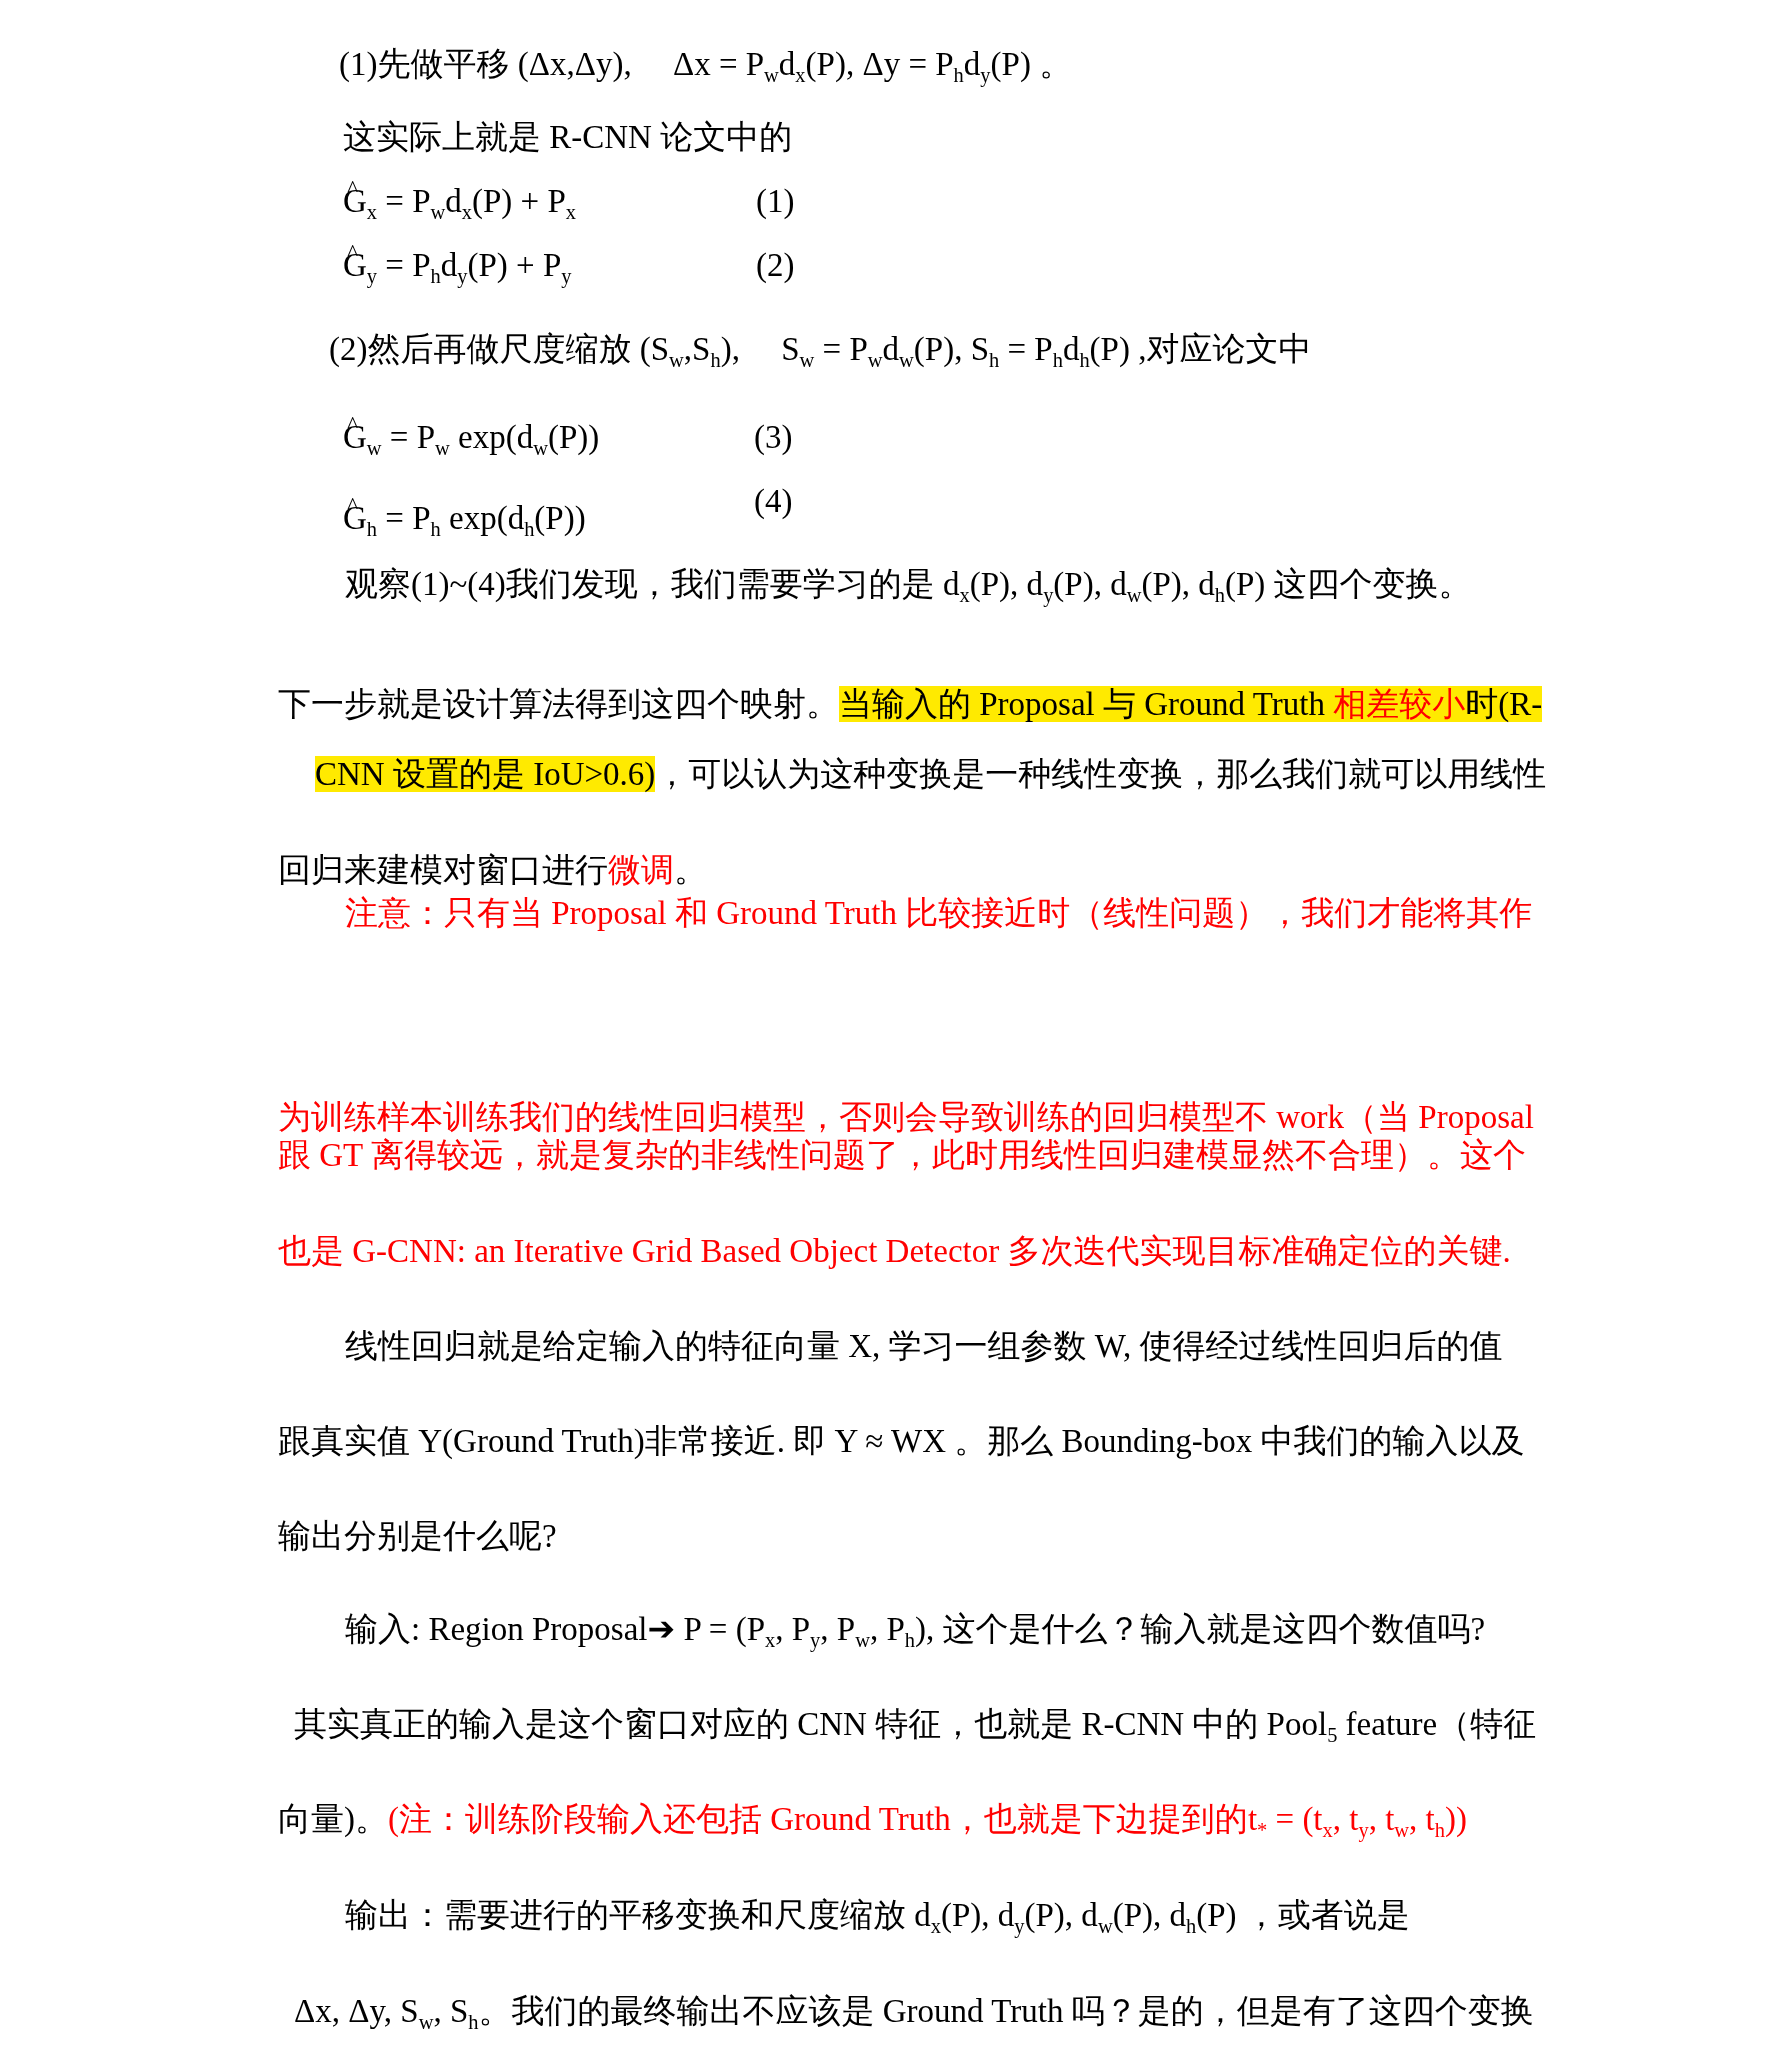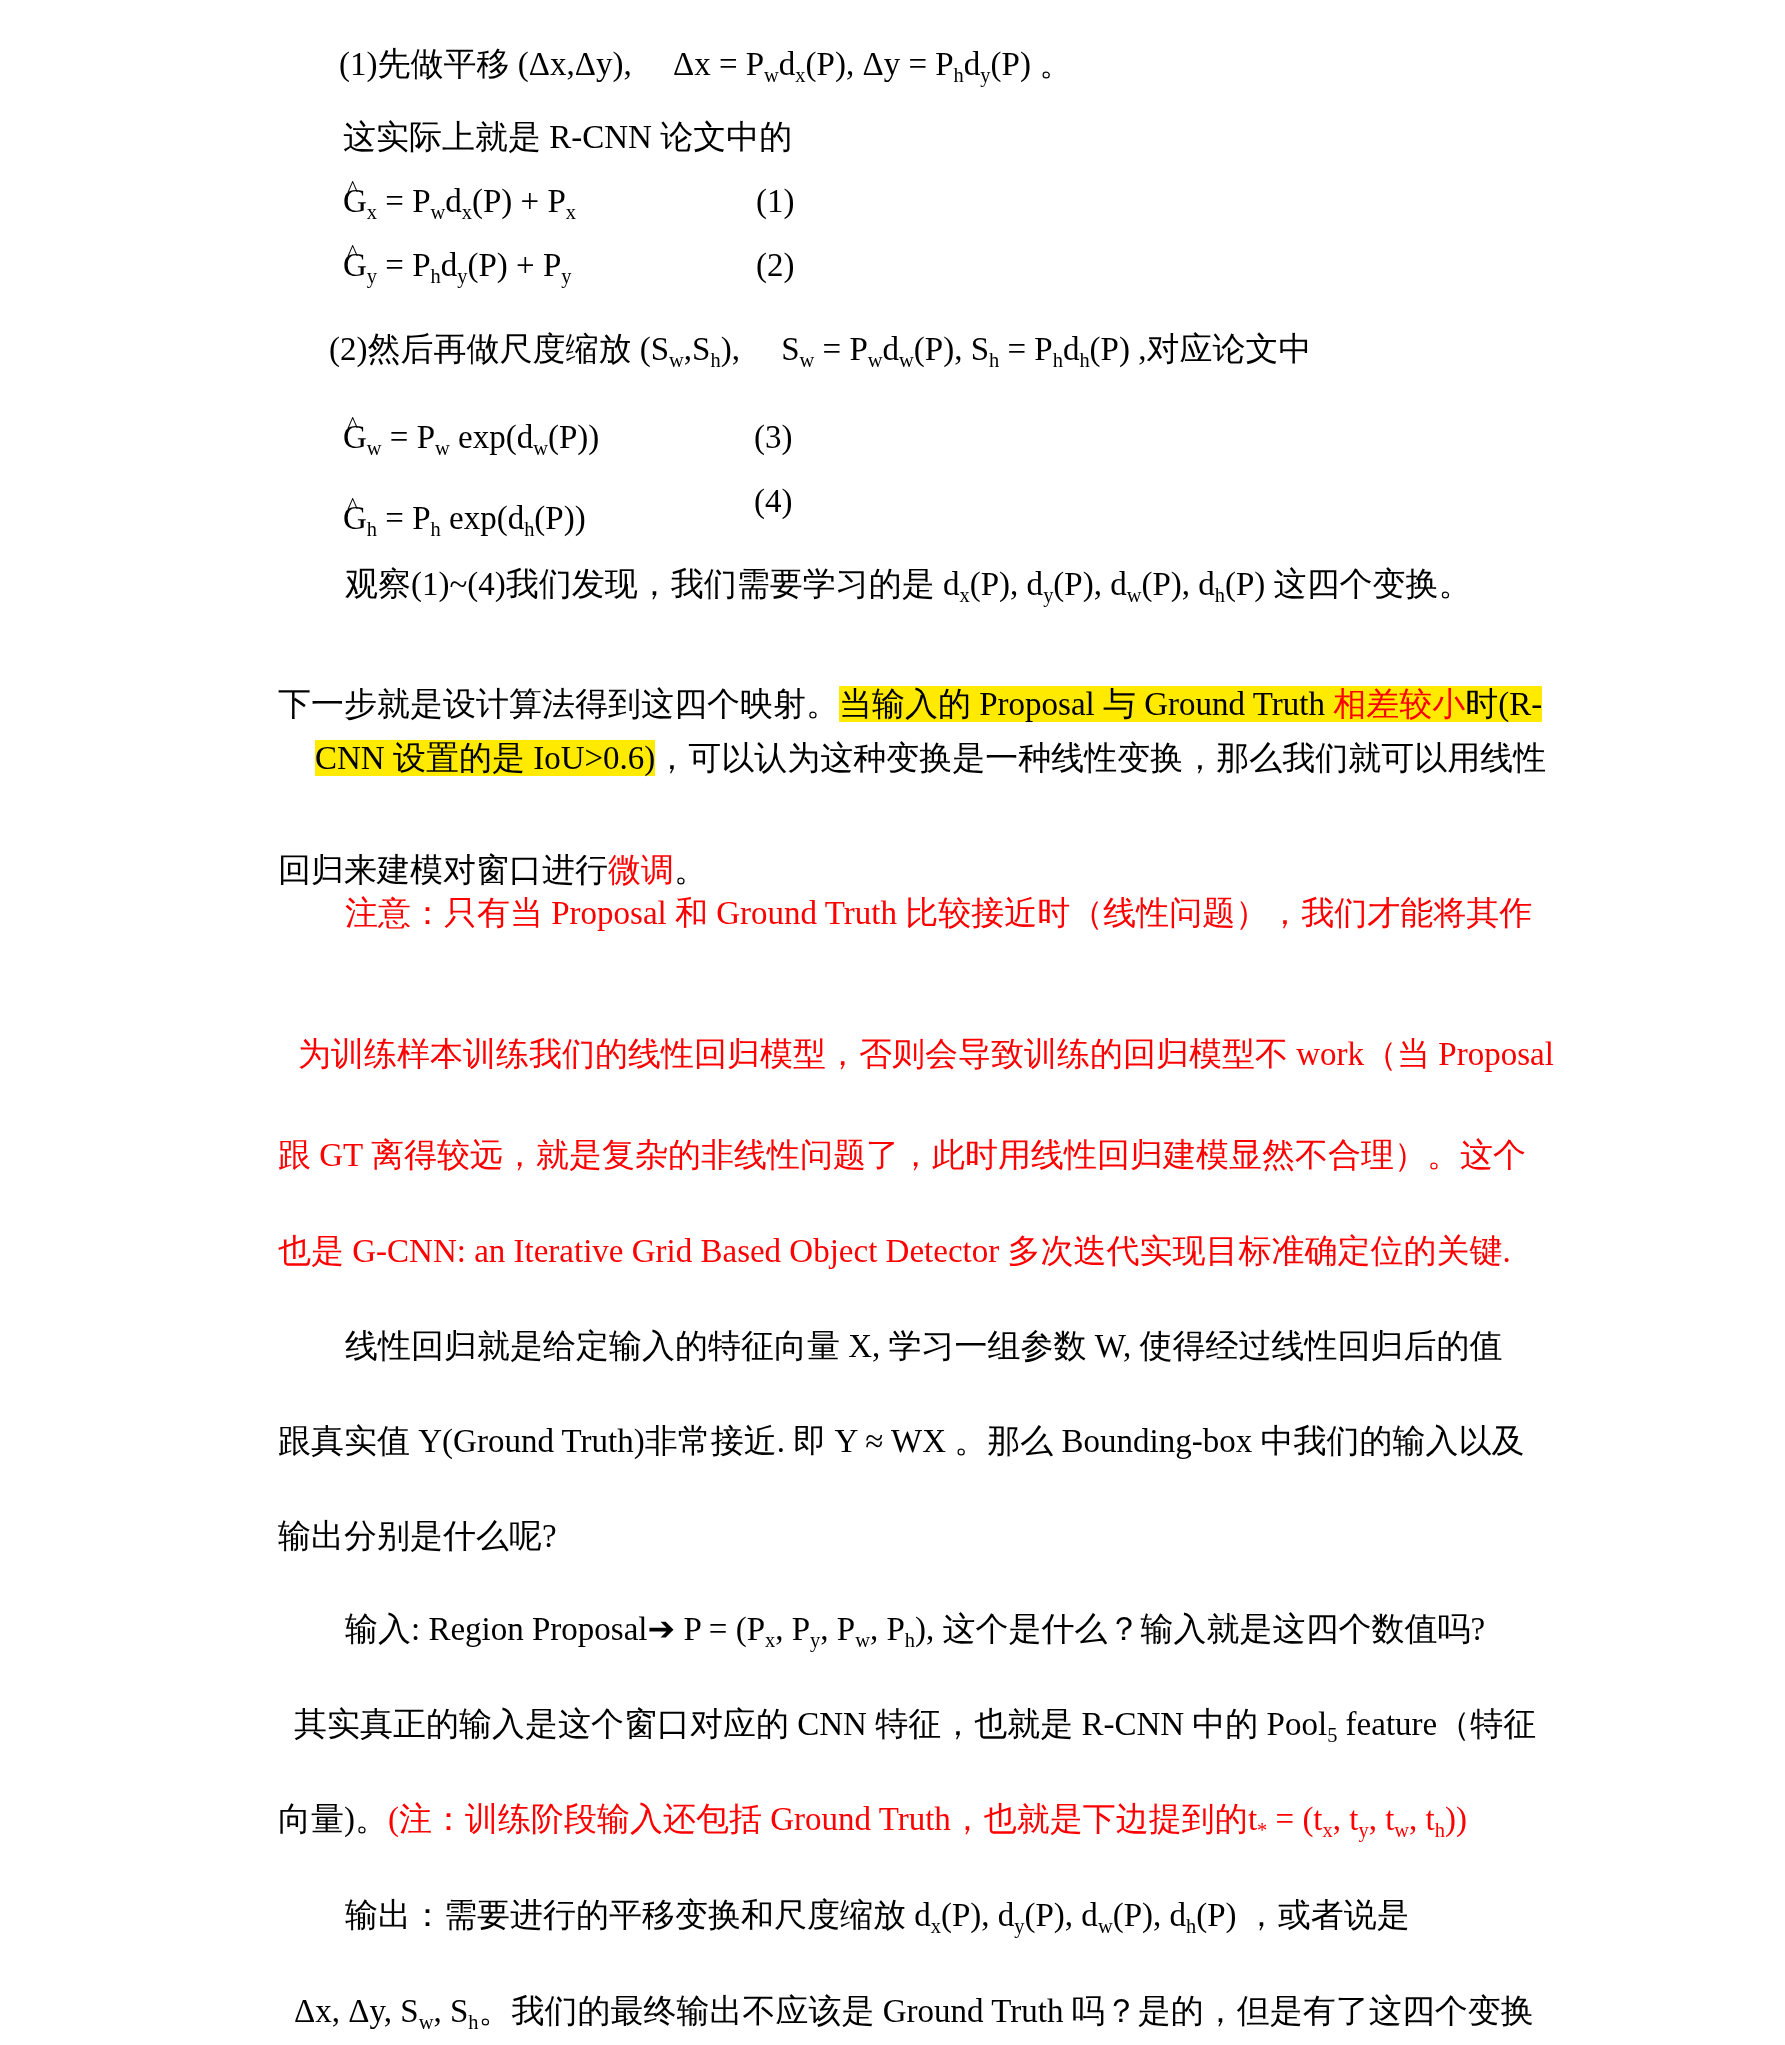--- a/index.html
+++ b/index.html
@@ -67,29 +67,29 @@
 
 <div class="line" style="left:345px; top:562px;">
   <span>观察(1)~(4)我们发现，我们需要学习的是</span>
   <span class="m">d<sub>x</sub>(P), d<sub>y</sub>(P), d<sub>w</sub>(P), d<sub>h</sub>(P)</span>
   <span>这四个变换。</span>
 </div>
 
 <div class="line" style="left:278px; top:682px;">
   <span>下一步就是设计算法得到这四个映射。</span><span class="hl"><span>当输入的 Proposal 与 Ground Truth </span><span class="red">相差较小</span><span>时(R-</span></span>
 </div>
-<div class="line" style="left:275px; top:736px;padding-left:40px;">
+<div class="line" style="left:275px; top:752px;padding-left:40px;">
   <span class="hl">CNN 设置的是 IoU&gt;0.6)</span><span>，可以认为这种变换是一种线性变换，那么我们就可以用线性</span>
 </div>
 <div class="line" style="left:278px; top:848px;">
   <span>回归来建模对窗口进行</span><span class="red">微调</span><span>。</span>
 </div>
 
 <div class="line red" style="left:345px; top:891px;">注意：只有当 Proposal 和 Ground Truth 比较接近时（线性问题），我们才能将其作</div>
-<div class="line red" style="left:278px; top:1032px;margin-left:20px;">为训练样本训练我们的线性回归模型，否则会导致训练的回归模型不 work（当 Proposal</div>
+<div class="line red" style="left:278px; top:1095px;">为训练样本训练我们的线性回归模型，否则会导致训练的回归模型不 work（当 Proposal</div>
 <div class="line red" style="left:278px; top:1133px;">跟 GT 离得较远，就是复杂的非线性问题了，此时用线性回归建模显然不合理）。这个</div>
 <div class="line red" style="left:278px; top:1229px;">也是 G-CNN: an Iterative Grid Based Object Detector 多次迭代实现目标准确定位的关键.</div>
 
 <div class="line" style="left:345px; top:1324px;">线性回归就是给定输入的特征向量 X, 学习一组参数 W, 使得经过线性回归后的值</div>
 <div class="line" style="left:278px; top:1419px;">
   <span>跟真实值 Y(Ground Truth)非常接近. 即</span>
   <span class="m">Y ≈ WX</span>
   <span>。那么 Bounding-box 中我们的输入以及</span>
 </div>
 <div class="line" style="left:278px; top:1514px;">输出分别是什么呢?</div>

